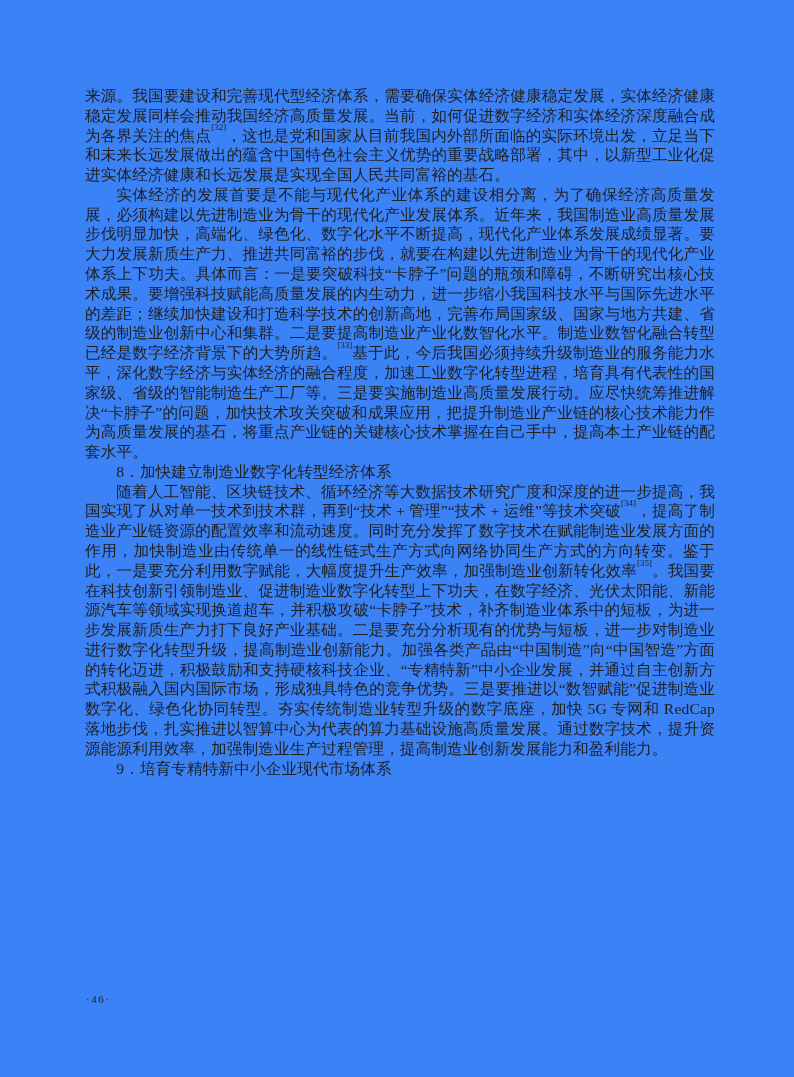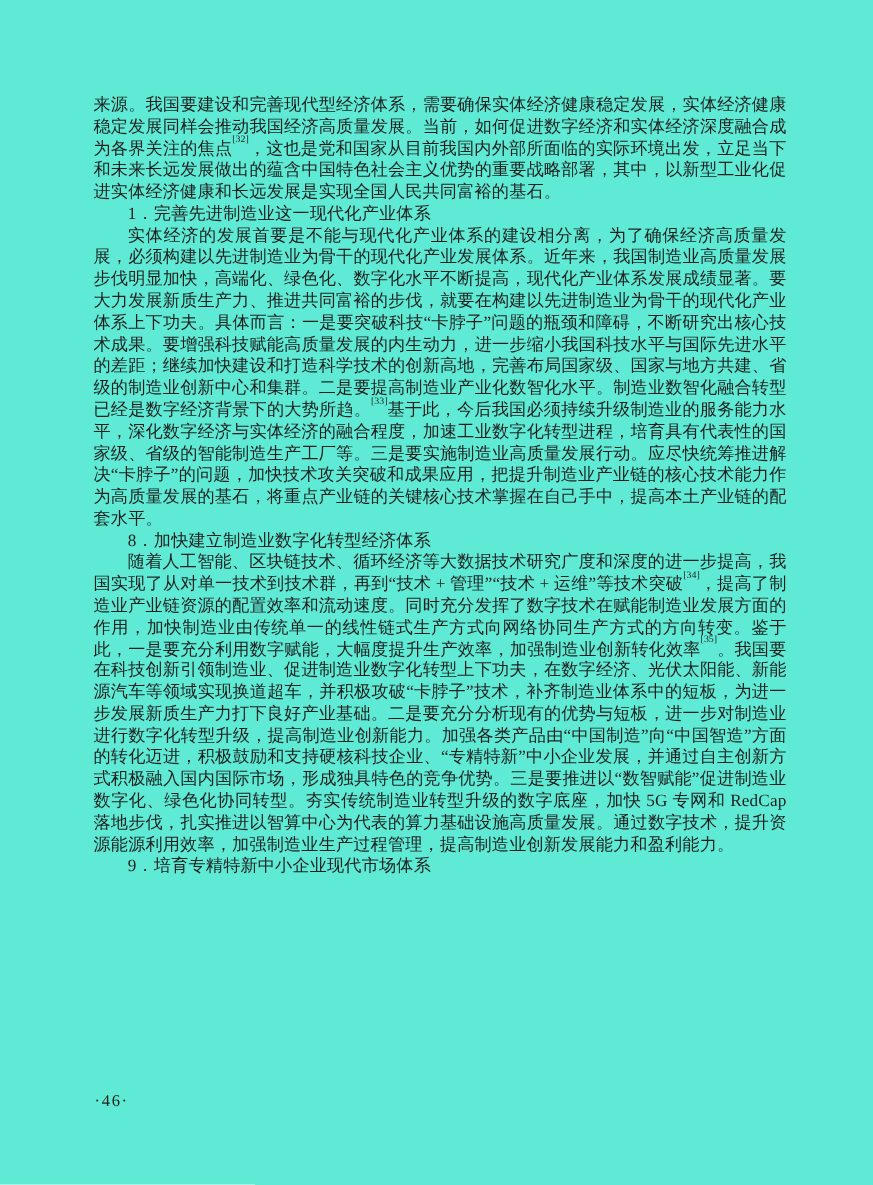--- a/index.html
+++ b/index.html
@@ -4,21 +4,21 @@
 <style>
   html, body {
     margin: 0;
     padding: 0;
     background: #ffffff;
   }
   .page {
     position: relative;
     width: 794px;
     height: 1077px;
-    background: #5eead4;
+    background: #3b82f6;
     overflow: hidden;
     font-family: "Liberation Serif", "DejaVu Serif", serif;
     color: #1f1f1f;
   }
   .content {
     position: absolute;
     left: 85px;
     top: 86px;
     width: 630px;
     font-size: 15.6px;
@@ -42,31 +42,30 @@
     font-size: 9px;
     line-height: 0;
     letter-spacing: 0;
     position: relative;
     top: -0.45em;
   }
   .footer {
     position: absolute;
     left: 86px;
     top: 993px;
-    font-size: 15px;
+    font-size: 11px;
     letter-spacing: 1.5px;
     color: #1f1f1f;
   }
 </style>
 </head>
 <body>
 
 <div class="page">
   <div class="content">
       <div class="block paragraph no-indent"><span>来源。我国要建设和完善现代型经济体系，需要确保实体经济健康稳定发展，实体经济健康稳定发展同样会推动我国经济高质量发展。当前，如何促进数字经济和实体经济深度融合成为各界关注的焦点</span><sup class="ref">[32]</sup><span>，这也是党和国家从目前我国内外部所面临的实际环境出发，立足当下和未来长远发展做出的蕴含中国特色社会主义优势的重要战略部署，其中，以新型工业化促进实体经济健康和长远发展是实现全国人民共同富裕的基石。</span></div>
-      <div class="block heading"><span>1．完善先进制造业这一现代化产业体系</span></div>
       <div class="block paragraph"><span>实体经济的发展首要是不能与现代化产业体系的建设相分离，为了确保经济高质量发展，必须构建以先进制造业为骨干的现代化产业发展体系。近年来，我国制造业高质量发展步伐明显加快，高端化、绿色化、数字化水平不断提高，现代化产业体系发展成绩显著。要大力发展新质生产力、推进共同富裕的步伐，就要在构建以先进制造业为骨干的现代化产业体系上下功夫。具体而言：一是要突破科技“卡脖子”问题的瓶颈和障碍，不断研究出核心技术成果。要增强科技赋能高质量发展的内生动力，进一步缩小我国科技水平与国际先进水平的差距；继续加快建设和打造科学技术的创新高地，完善布局国家级、国家与地方共建、省级的制造业创新中心和集群。二是要提高制造业产业化数智化水平。制造业数智化融合转型已经是数字经济背景下的大势所趋。</span><sup class="ref">[33]</sup><span>基于此，今后我国必须持续升级制造业的服务能力水平，深化数字经济与实体经济的融合程度，加速工业数字化转型进程，培育具有代表性的国家级、省级的智能制造生产工厂等。三是要实施制造业高质量发展行动。应尽快统筹推进解决“卡脖子”的问题，加快技术攻关突破和成果应用，把提升制造业产业链的核心技术能力作为高质量发展的基石，将重点产业链的关键核心技术掌握在自己手中，提高本土产业链的配套水平。</span></div>
       <div class="block heading"><span>8．加快建立制造业数字化转型经济体系</span></div>
       <div class="block paragraph"><span>随着人工智能、区块链技术、循环经济等大数据技术研究广度和深度的进一步提高，我国实现了从对单一技术到技术群，再到“技术 + 管理”“技术 + 运维”等技术突破</span><sup class="ref">[34]</sup><span>，提高了制造业产业链资源的配置效率和流动速度。同时充分发挥了数字技术在赋能制造业发展方面的作用，加快制造业由传统单一的线性链式生产方式向网络协同生产方式的方向转变。鉴于此，一是要充分利用数字赋能，大幅度提升生产效率，加强制造业创新转化效率</span><sup class="ref">[35]</sup><span>。我国要在科技创新引领制造业、促进制造业数字化转型上下功夫，在数字经济、光伏太阳能、新能源汽车等领域实现换道超车，并积极攻破“卡脖子”技术，补齐制造业体系中的短板，为进一步发展新质生产力打下良好产业基础。二是要充分分析现有的优势与短板，进一步对制造业进行数字化转型升级，提高制造业创新能力。加强各类产品由“中国制造”向“中国智造”方面的转化迈进，积极鼓励和支持硬核科技企业、“专精特新”中小企业发展，并通过自主创新方式积极融入国内国际市场，形成独具特色的竞争优势。三是要推进以“数智赋能”促进制造业数字化、绿色化协同转型。夯实传统制造业转型升级的数字底座，加快 5G 专网和 RedCap 落地步伐，扎实推进以智算中心为代表的算力基础设施高质量发展。通过数字技术，提升资源能源利用效率，加强制造业生产过程管理，提高制造业创新发展能力和盈利能力。</span></div>
       <div class="block heading"><span>9．培育专精特新中小企业现代市场体系</span></div>
     </div>
   <div class="footer">·46·</div>
 </div>
 
 </body></html>

